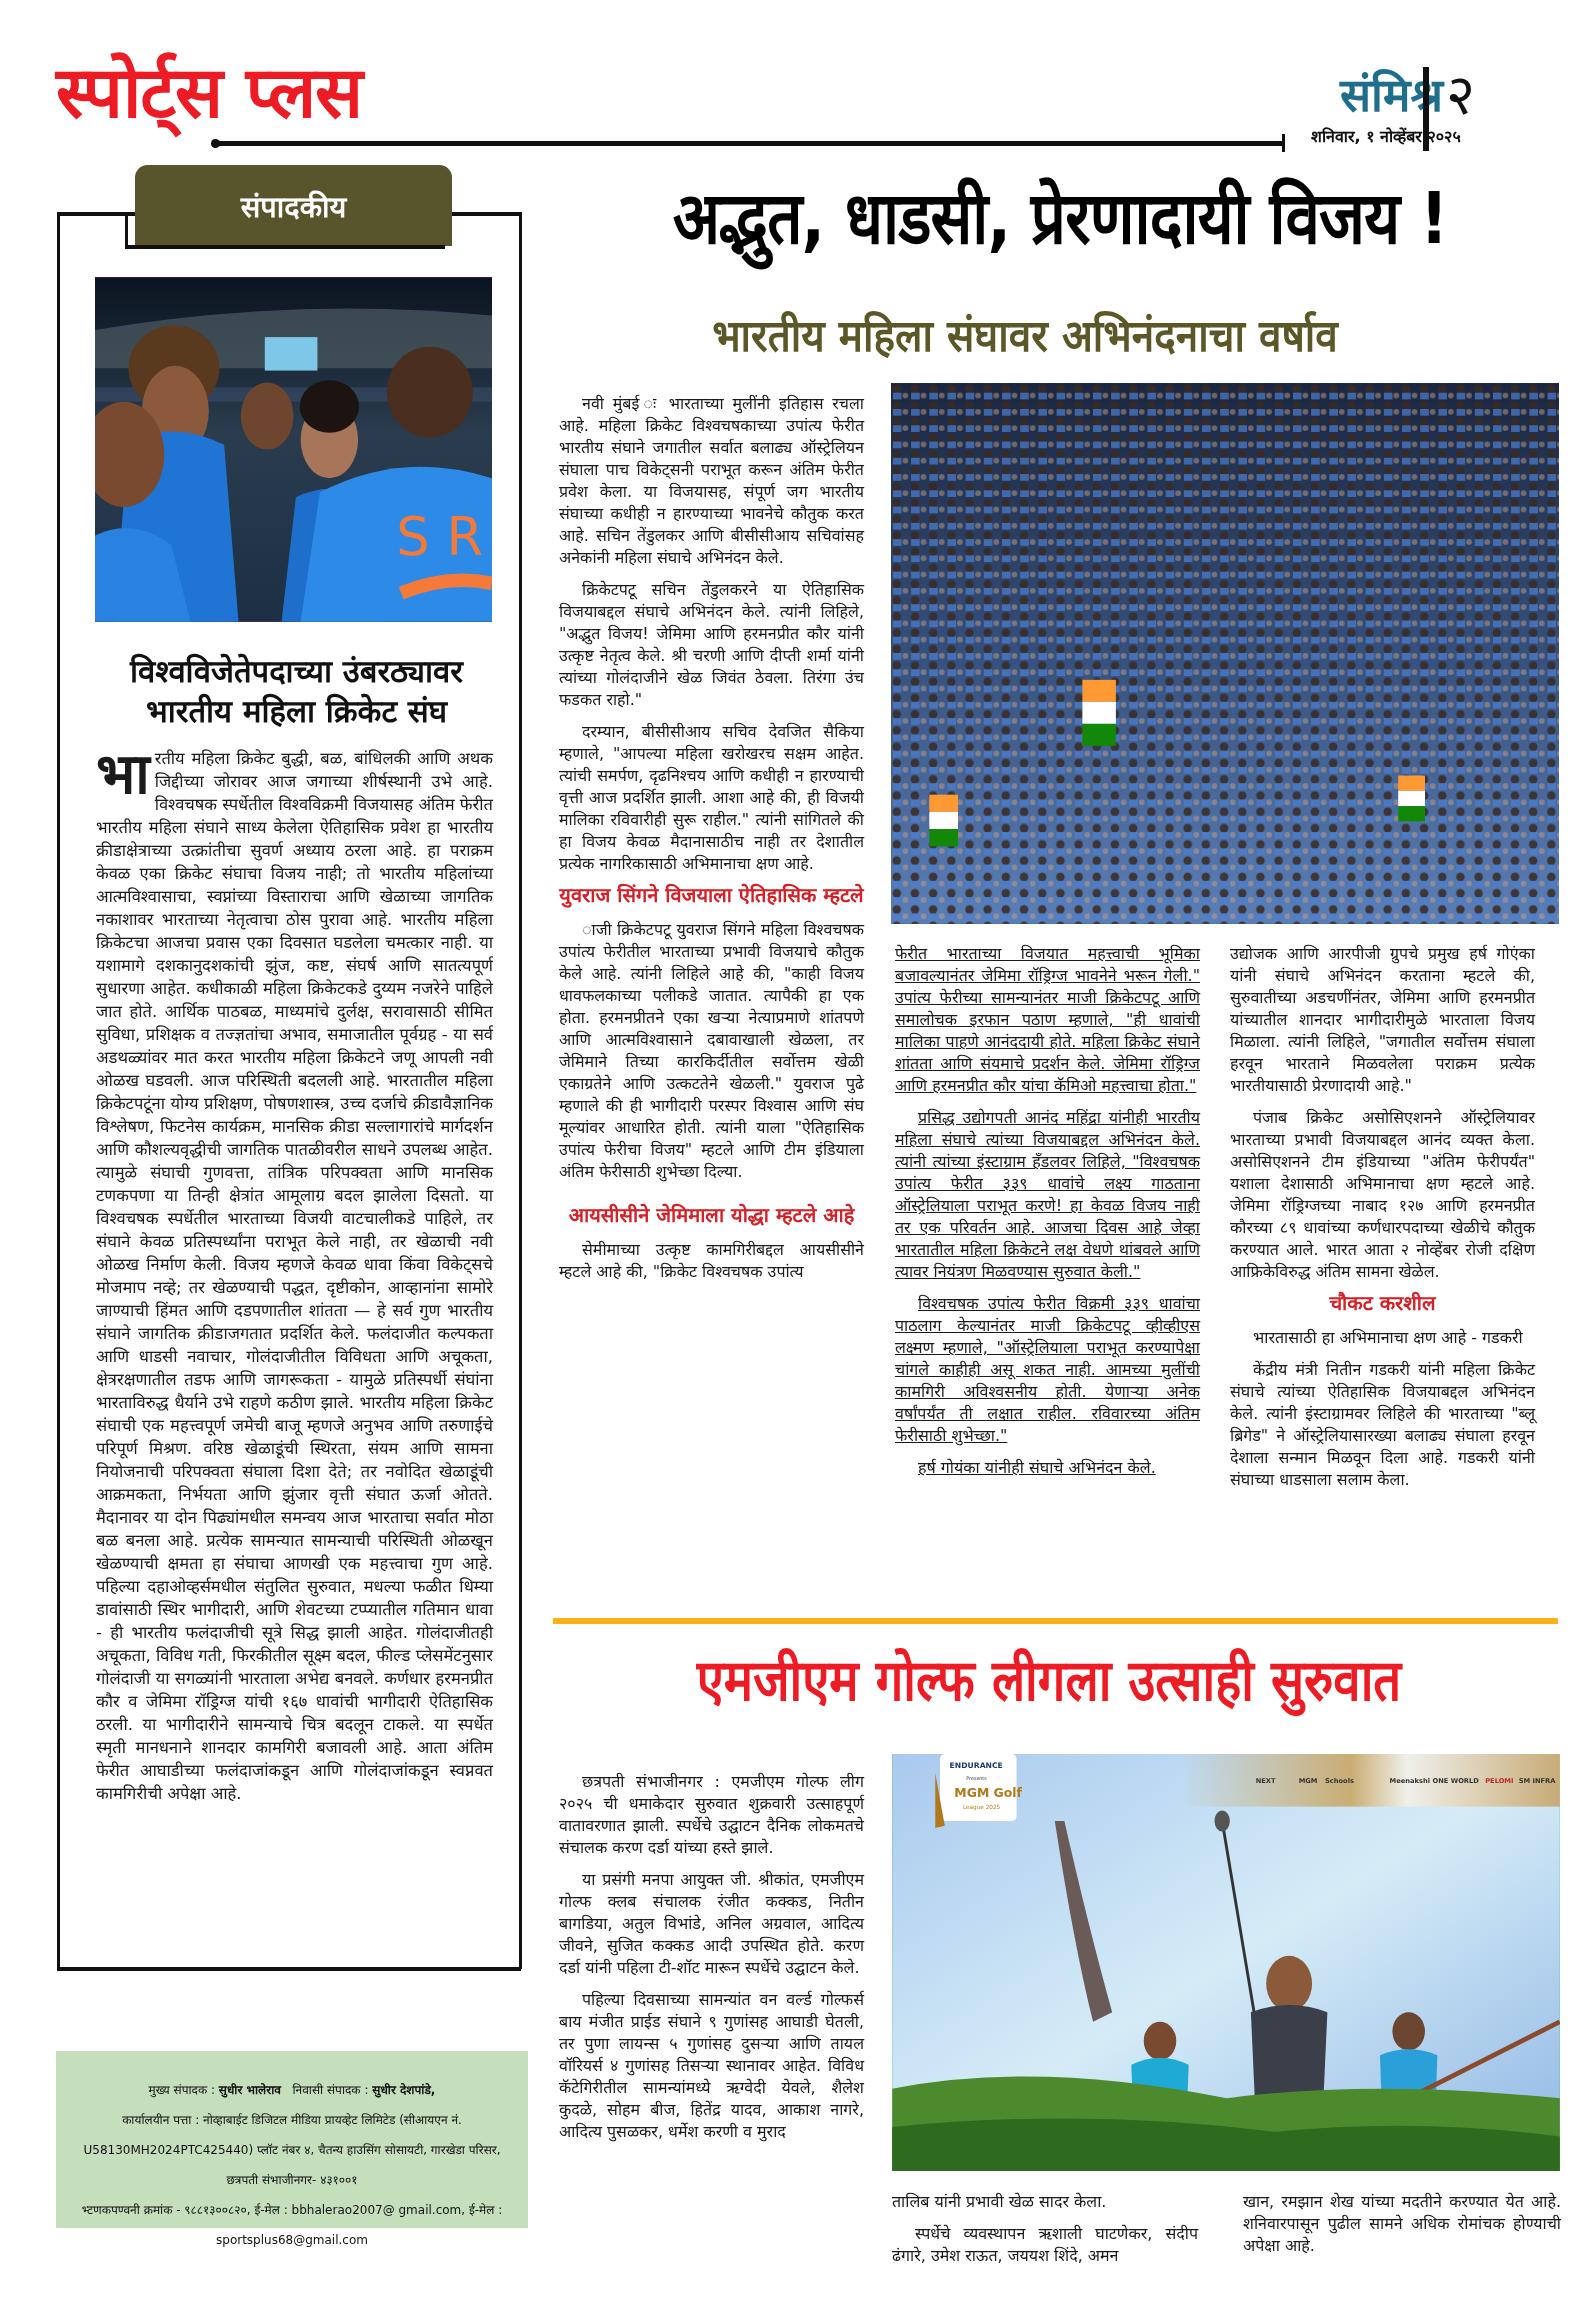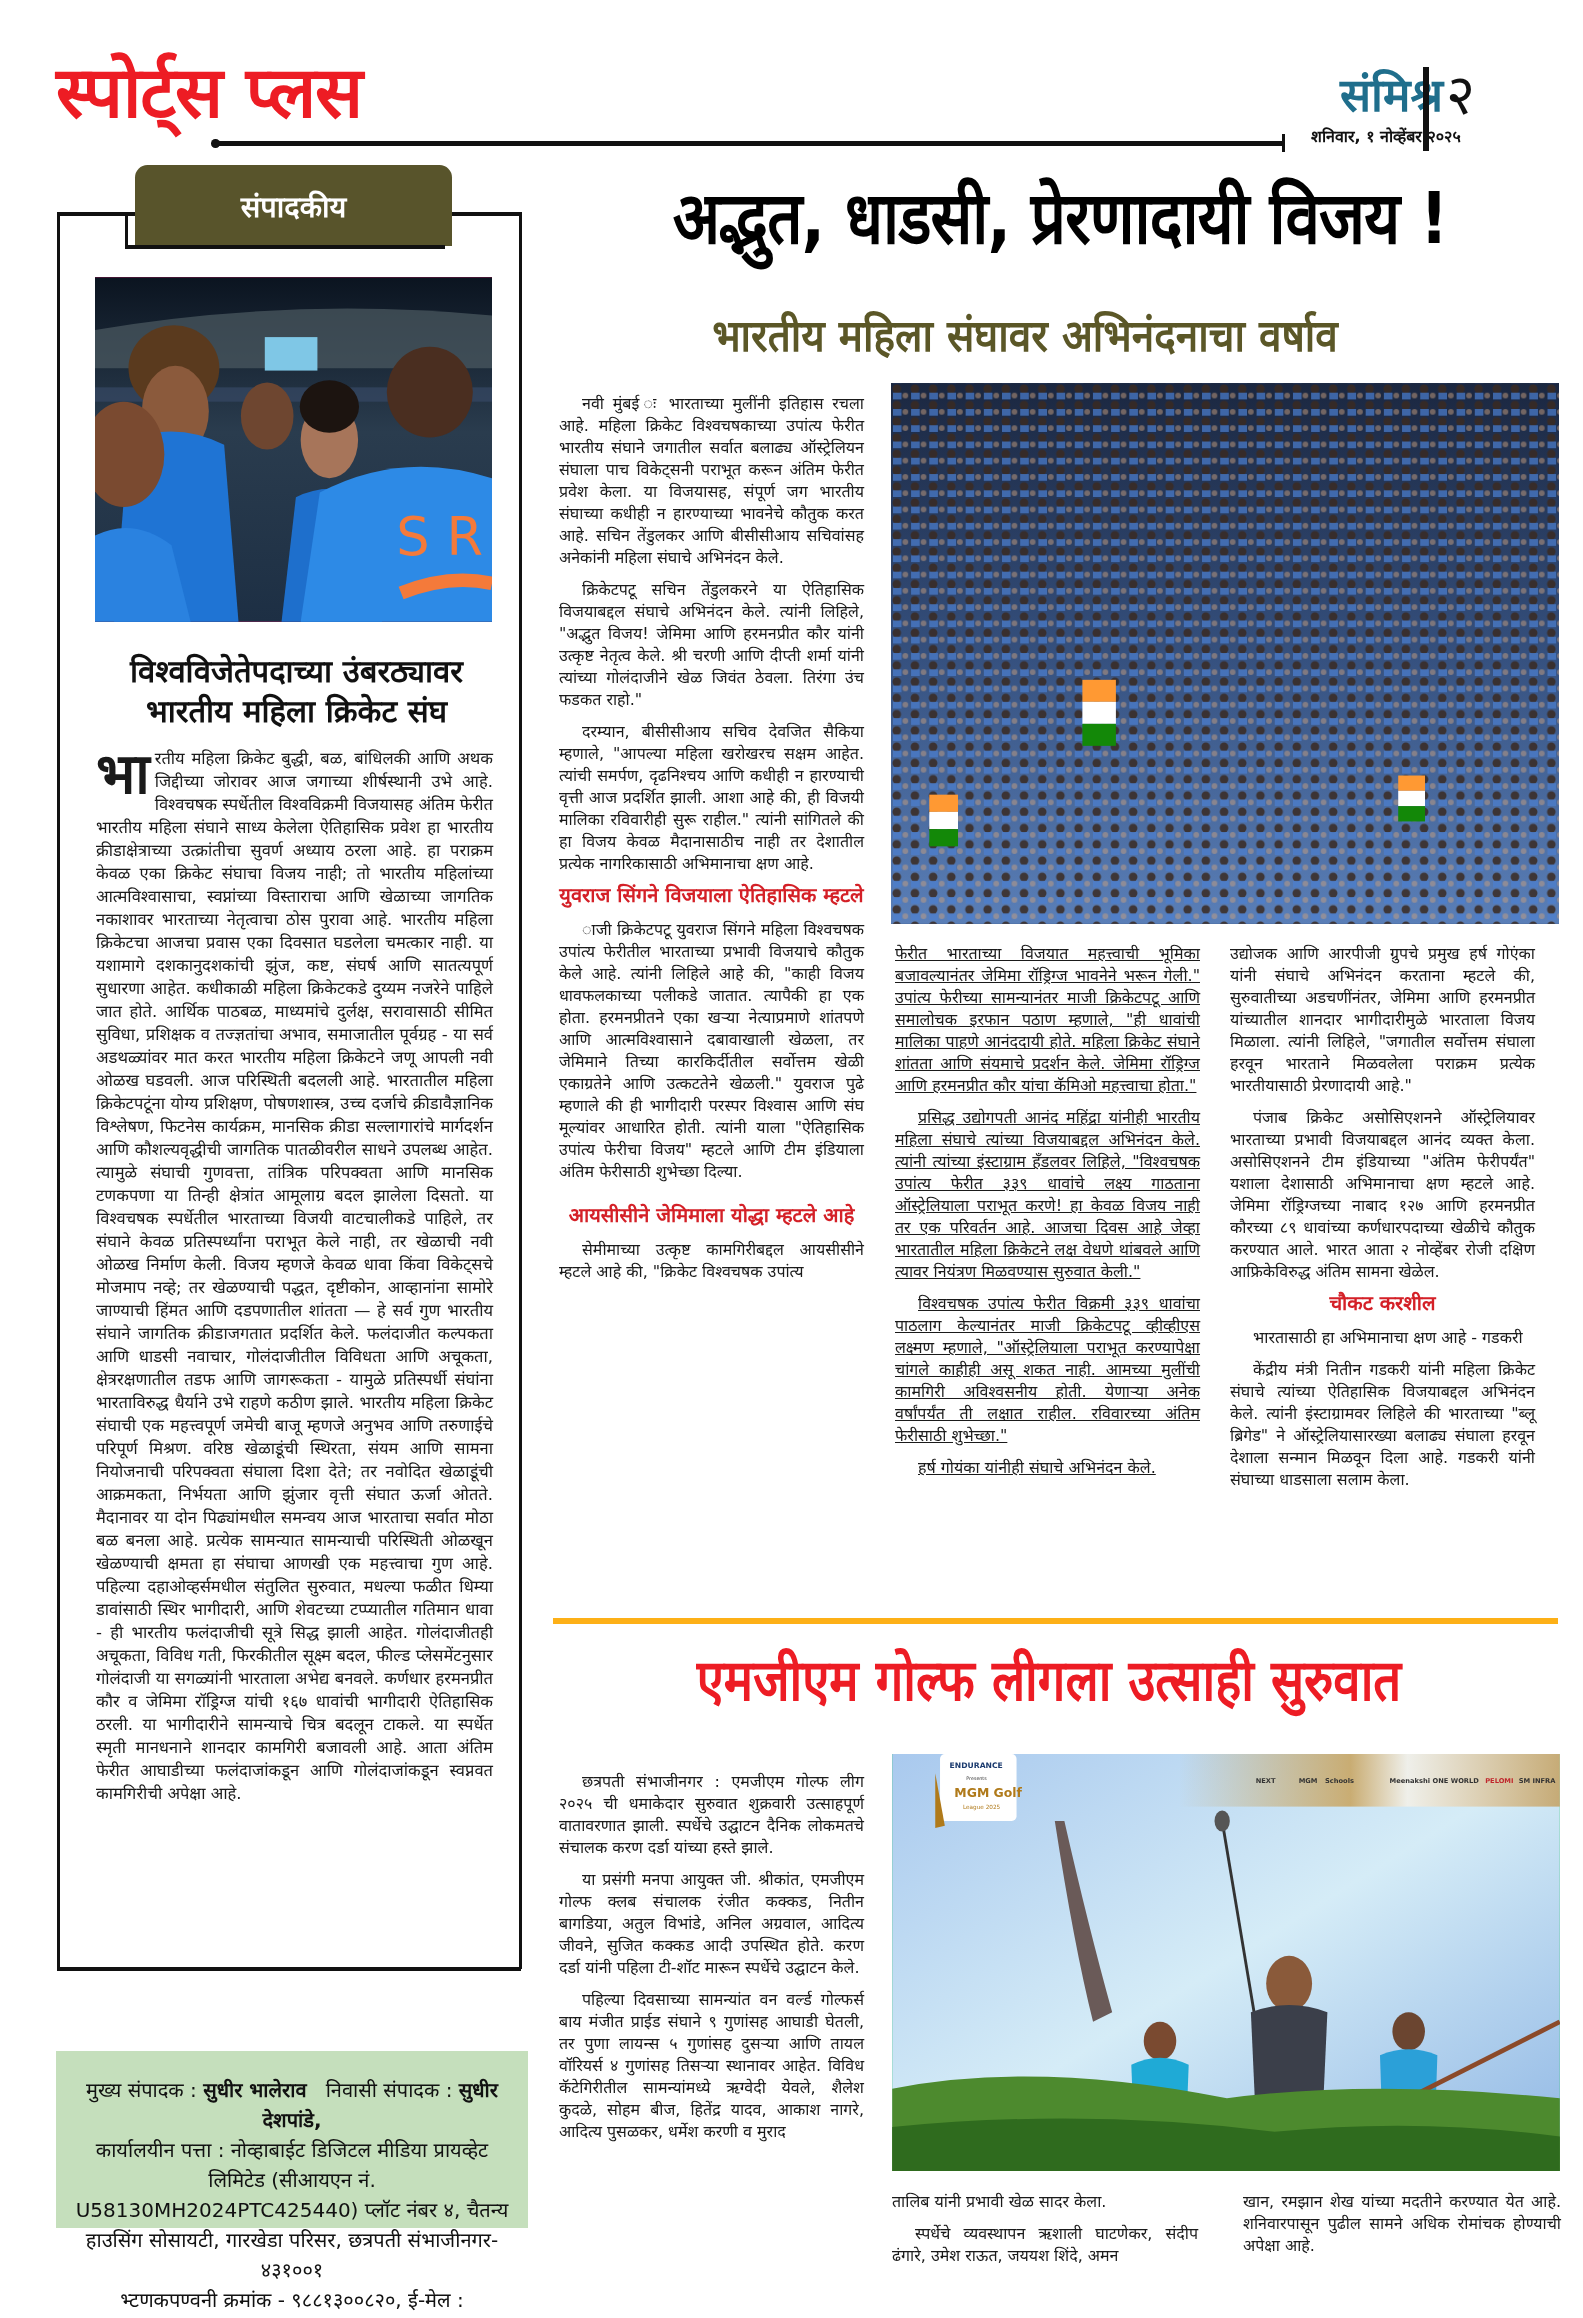--- a/index.html
+++ b/index.html
@@ -28,21 +28,21 @@
   .ed-tab-side-r { left: 442px; top: 212px; width: 2.9px; height: 36px; background: #111; }
   .ed-frame-left { left: 57px; top: 212px; width: 2.9px; height: 1757px; background: #111; }
   .ed-frame-right { left: 519px; top: 212px; width: 2.9px; height: 1757px; background: #111; }
   .ed-frame-bottom { left: 57px; top: 1967px; width: 464px; height: 3.8px; background: #111; }
 
   .ed-photo { left: 95px; top: 277px; width: 397px; height: 345px; overflow: hidden; background: #be185d; }
   .ed-headline { left: 86px; top: 651px; width: 421px; text-align: center; font-size: 31px; font-weight: 700; line-height: 1.3; color: #111; }
   .ed-body { left: 96px; top: 747px; width: 397px; font-size: 16.5px; line-height: 23px; text-align: justify; color: #1a1a1a; }
   .dropcap { float: left; font-size: 56px; line-height: 48px; font-weight: 800; margin: 2.9px 4.8px 0 0; }
 
-  .credits { left: 56px; top: 2051px; width: 472px; height: 177px; background: #c5dfbc; padding: 24px 14.4px 0 14.4px; text-align: center; font-size: 20px; line-height: 30px; color: #111; }
+  .credits { left: 56px; top: 2051px; width: 472px; height: 177px; background: #c5dfbc; padding: 24px 14.4px 0 14.4px; text-align: center; font-size: 12px; line-height: 30px; color: #111; }
   .credits b { font-weight: 700; }
 
   
   .main-head { left: 555px; top: 182px; width: 1010px; text-align: center; font-size: 72px; font-weight: 900; color: #000; letter-spacing: -1px; line-height: 1; transform: scaleX(0.86); transform-origin: center; }
   .sub-head { left: 546px; top: 314px; width: 958px; text-align: center; font-size: 44px; font-weight: 900; color: #5b5727; line-height: 1; transform: scaleX(0.92); }
 
   .col { font-size: 16px; line-height: 22px; text-align: justify; color: #1a1a1a; }
   .col p { text-indent: 23px; margin-top: 10px; }
   .col p.noindent { text-indent: 0; }
   .subhead-red { color: #d42027; font-weight: 800; text-align: center; font-size: 20px; line-height: 27px; margin: 6.7px 0 1.9px 0; text-indent: 0 !important; }

